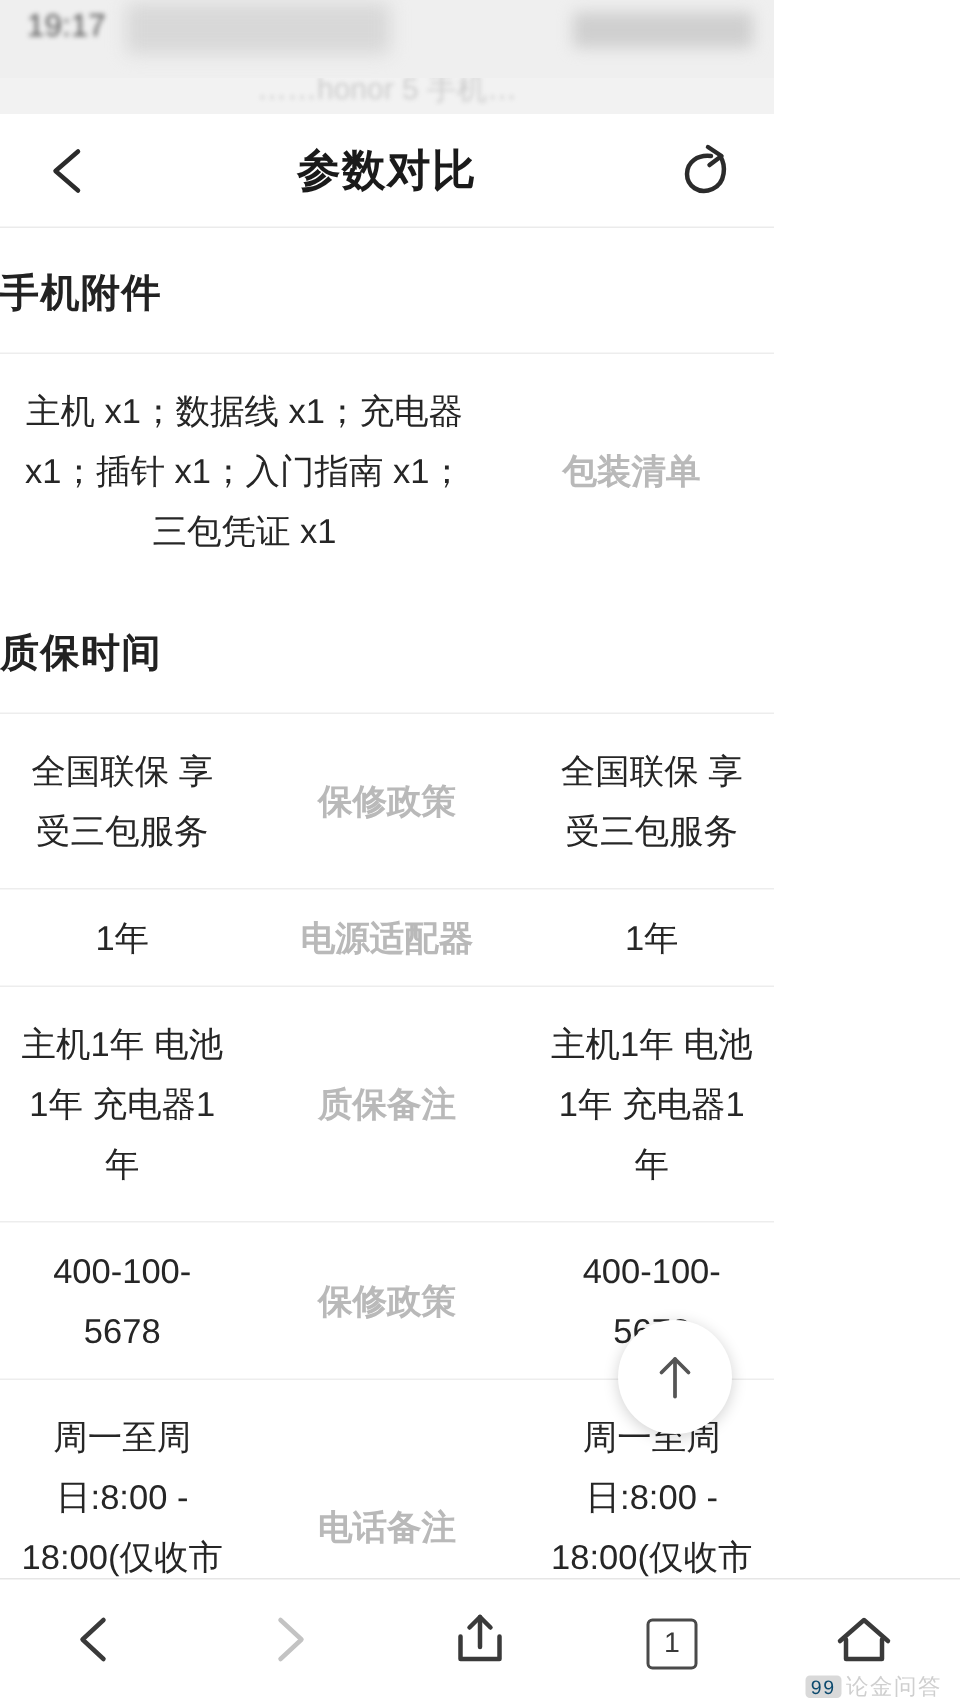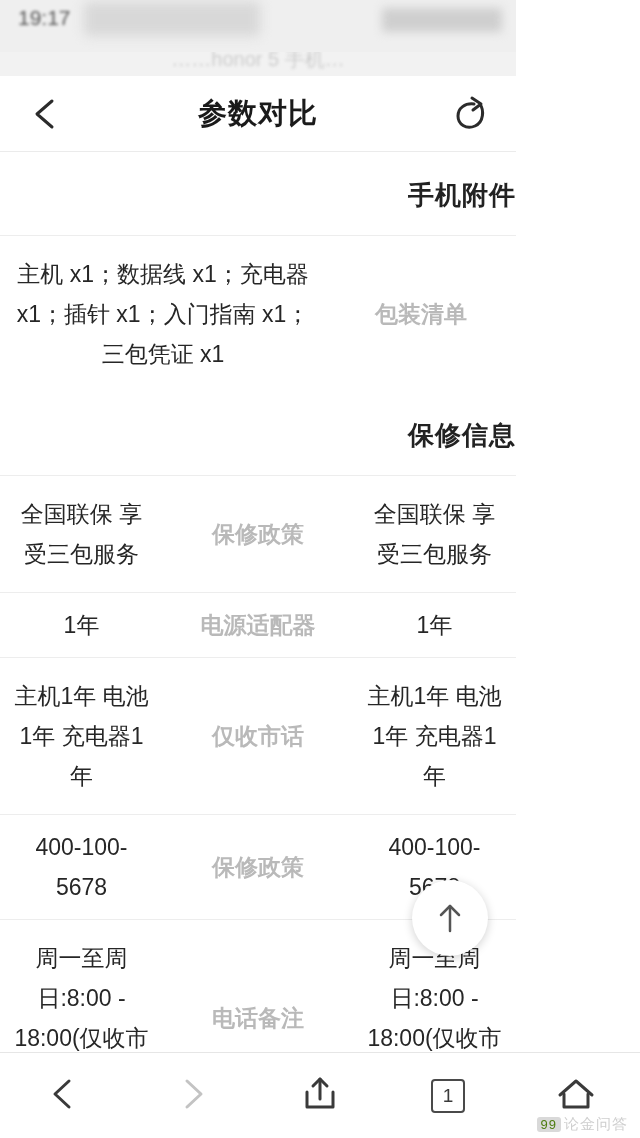--- a/index.html
+++ b/index.html
@@ -111,21 +111,21 @@
 
   
   .content {
     position: relative;
     height: 960px;
     overflow: hidden;
     background: #fff;
   }
 
   .section-title {
-    text-align: right;
+    text-align: left;
     font-size: 26px;
     font-weight: bold;
     color: #222;
     padding: 26px 0 22px 0;
     letter-spacing: 1px;
   }
 
   .row {
     display: flex;
     align-items: center;
@@ -201,21 +201,21 @@
     position: absolute;
     right: 12px;
     bottom: 4px;
     font-size: 15px;
     color: #cfcfcf;
     letter-spacing: 1px;
   }
   .wm-badge {
     display: inline-block;
     background: #d9d9d9;
-    color: #4d7c0f;
+    color: #0c4a6e;
     border-radius: 3px;
     padding: 0 4px;
     margin-right: 3px;
     font-size: 13px;
     text-align: right;
   }
 </style>
 </head>
 <body>
 
@@ -248,37 +248,37 @@
 
   <div class="content">
 
     <div class="section-title">手机附件</div>
 
     <div class="row">
       <div class="cell">主机 x1；数据线 x1；充电器 x1；插针 x1；入门指南 x1；三包凭证 x1</div>
       <div class="cell label">包装清单</div>
     </div>
 
-    <div class="section-title">保修信息</div>
+    <div class="section-title">质保时间</div>
 
     <div class="row">
       <div class="cell">全国联保 享受三包服务</div>
       <div class="cell label">保修政策</div>
       <div class="cell">全国联保 享受三包服务</div>
     </div>
 
     <div class="row">
       <div class="cell tight">1年</div>
       <div class="cell label tight">电源适配器</div>
       <div class="cell tight">1年</div>
     </div>
 
     <div class="row">
       <div class="cell">主机1年 电池1年 充电器1年</div>
-      <div class="cell label">仅收市话</div>
+      <div class="cell label">质保备注</div>
       <div class="cell">主机1年 电池1年 充电器1年</div>
     </div>
 
     <div class="row">
       <div class="cell tight">400-100-5678</div>
       <div class="cell label tight">保修政策</div>
       <div class="cell tight">400-100-5678</div>
     </div>
 
     <div class="row">

